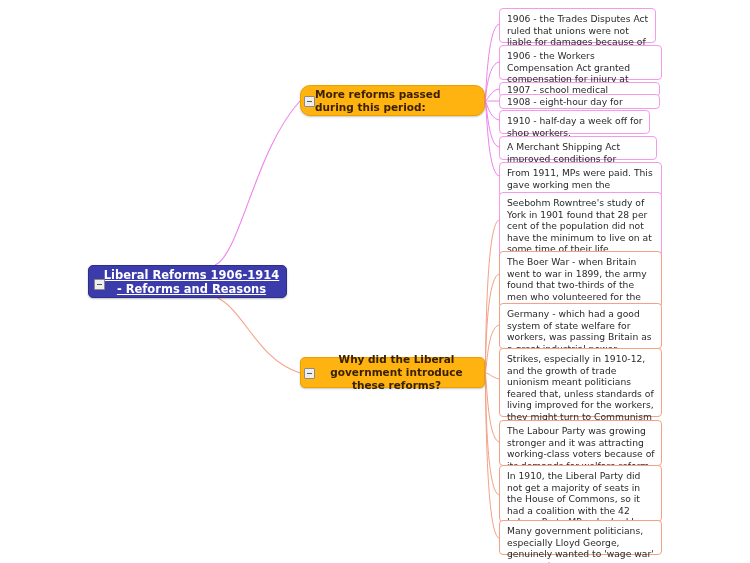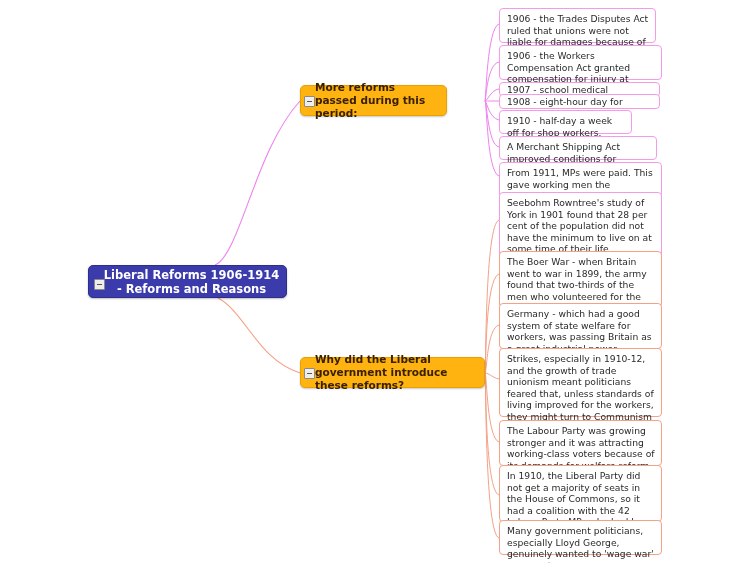--- a/index.html
+++ b/index.html
@@ -22,20 +22,21 @@
     border:1px solid #2d2d8c;
     border-radius:5px;
     color:#ffffff;
     font-weight:bold;
     font-size:11.5px;
     line-height:14px;
     display:flex;align-items:center;justify-content:center;
     text-align:center;
     padding:0 6px 0 14px;
     box-shadow:0 1px 2px rgba(0,0,0,.25);
+    text-decoration:underline;
   }
   .root .txt{display:block;}
 
   
   .toggle{
     position:absolute;
     width:9px;height:9px;
     border:1px solid #8a8a8a;
     background:#efeeea;
     border-radius:1px;
@@ -52,22 +53,22 @@
     border:1px solid #e8a200;
     border-radius:5px;
     color:#3b2000;
     font-weight:bold;
     font-size:10.5px;
     line-height:13px;
     padding:4px 6px 4px 14px;
     box-shadow:0 1px 2px rgba(0,0,0,.22);
   }
   .branch .toggle{left:3px;top:50%;margin-top:-5px;}
-  .branch-1{left:300px;top:85px;width:147px;height:31px;display:flex;align-items:center;}
-  .branch-2{left:300px;top:357px;width:185px;height:31px;display:flex;align-items:center;}
+  .branch-1{left:300px;top:85px;width:185px;height:31px;display:flex;align-items:center;border-radius:10px;}
+  .branch-2{left:300px;top:357px;width:185px;height:31px;display:flex;align-items:center;text-align:center;}
 
   
   .leaf{
     background:#ffffff;
     border-radius:4px;
     font-size:9.2px;
     line-height:11.6px;
     color:#2a2a2a;
     padding:4px 6px 4px 7px;
     box-sizing:border-box;
@@ -130,21 +131,21 @@
   </div>
 
   <div class="node leaf pink" style="left:499px;top:82px;width:161px;height:15px;padding-top:1px;">
     <span>1907 - school medical inspections.</span>
   </div>
 
   <div class="node leaf pink" style="left:499px;top:94px;width:161px;height:15px;padding-top:1px;">
     <span>1908 - eight-hour day for miners.</span>
   </div>
 
-  <div class="node leaf pink" style="left:499px;top:110px;width:133px;height:24px;">
+  <div class="node leaf pink" style="left:499px;top:110px;width:151px;height:24px;">
     <span>1910 - half-day a week off for shop workers.</span>
   </div>
 
   <div class="node leaf pink" style="left:499px;top:136px;width:158px;height:24px;">
     <span>A Merchant Shipping Act improved conditions for sailors.</span>
   </div>
 
   <div class="node leaf pink" style="left:499px;top:162px;width:163px;height:36px;">
     <span>From 1911, MPs were paid. This gave working men the opportunity to stand for election.</span>
   </div>

